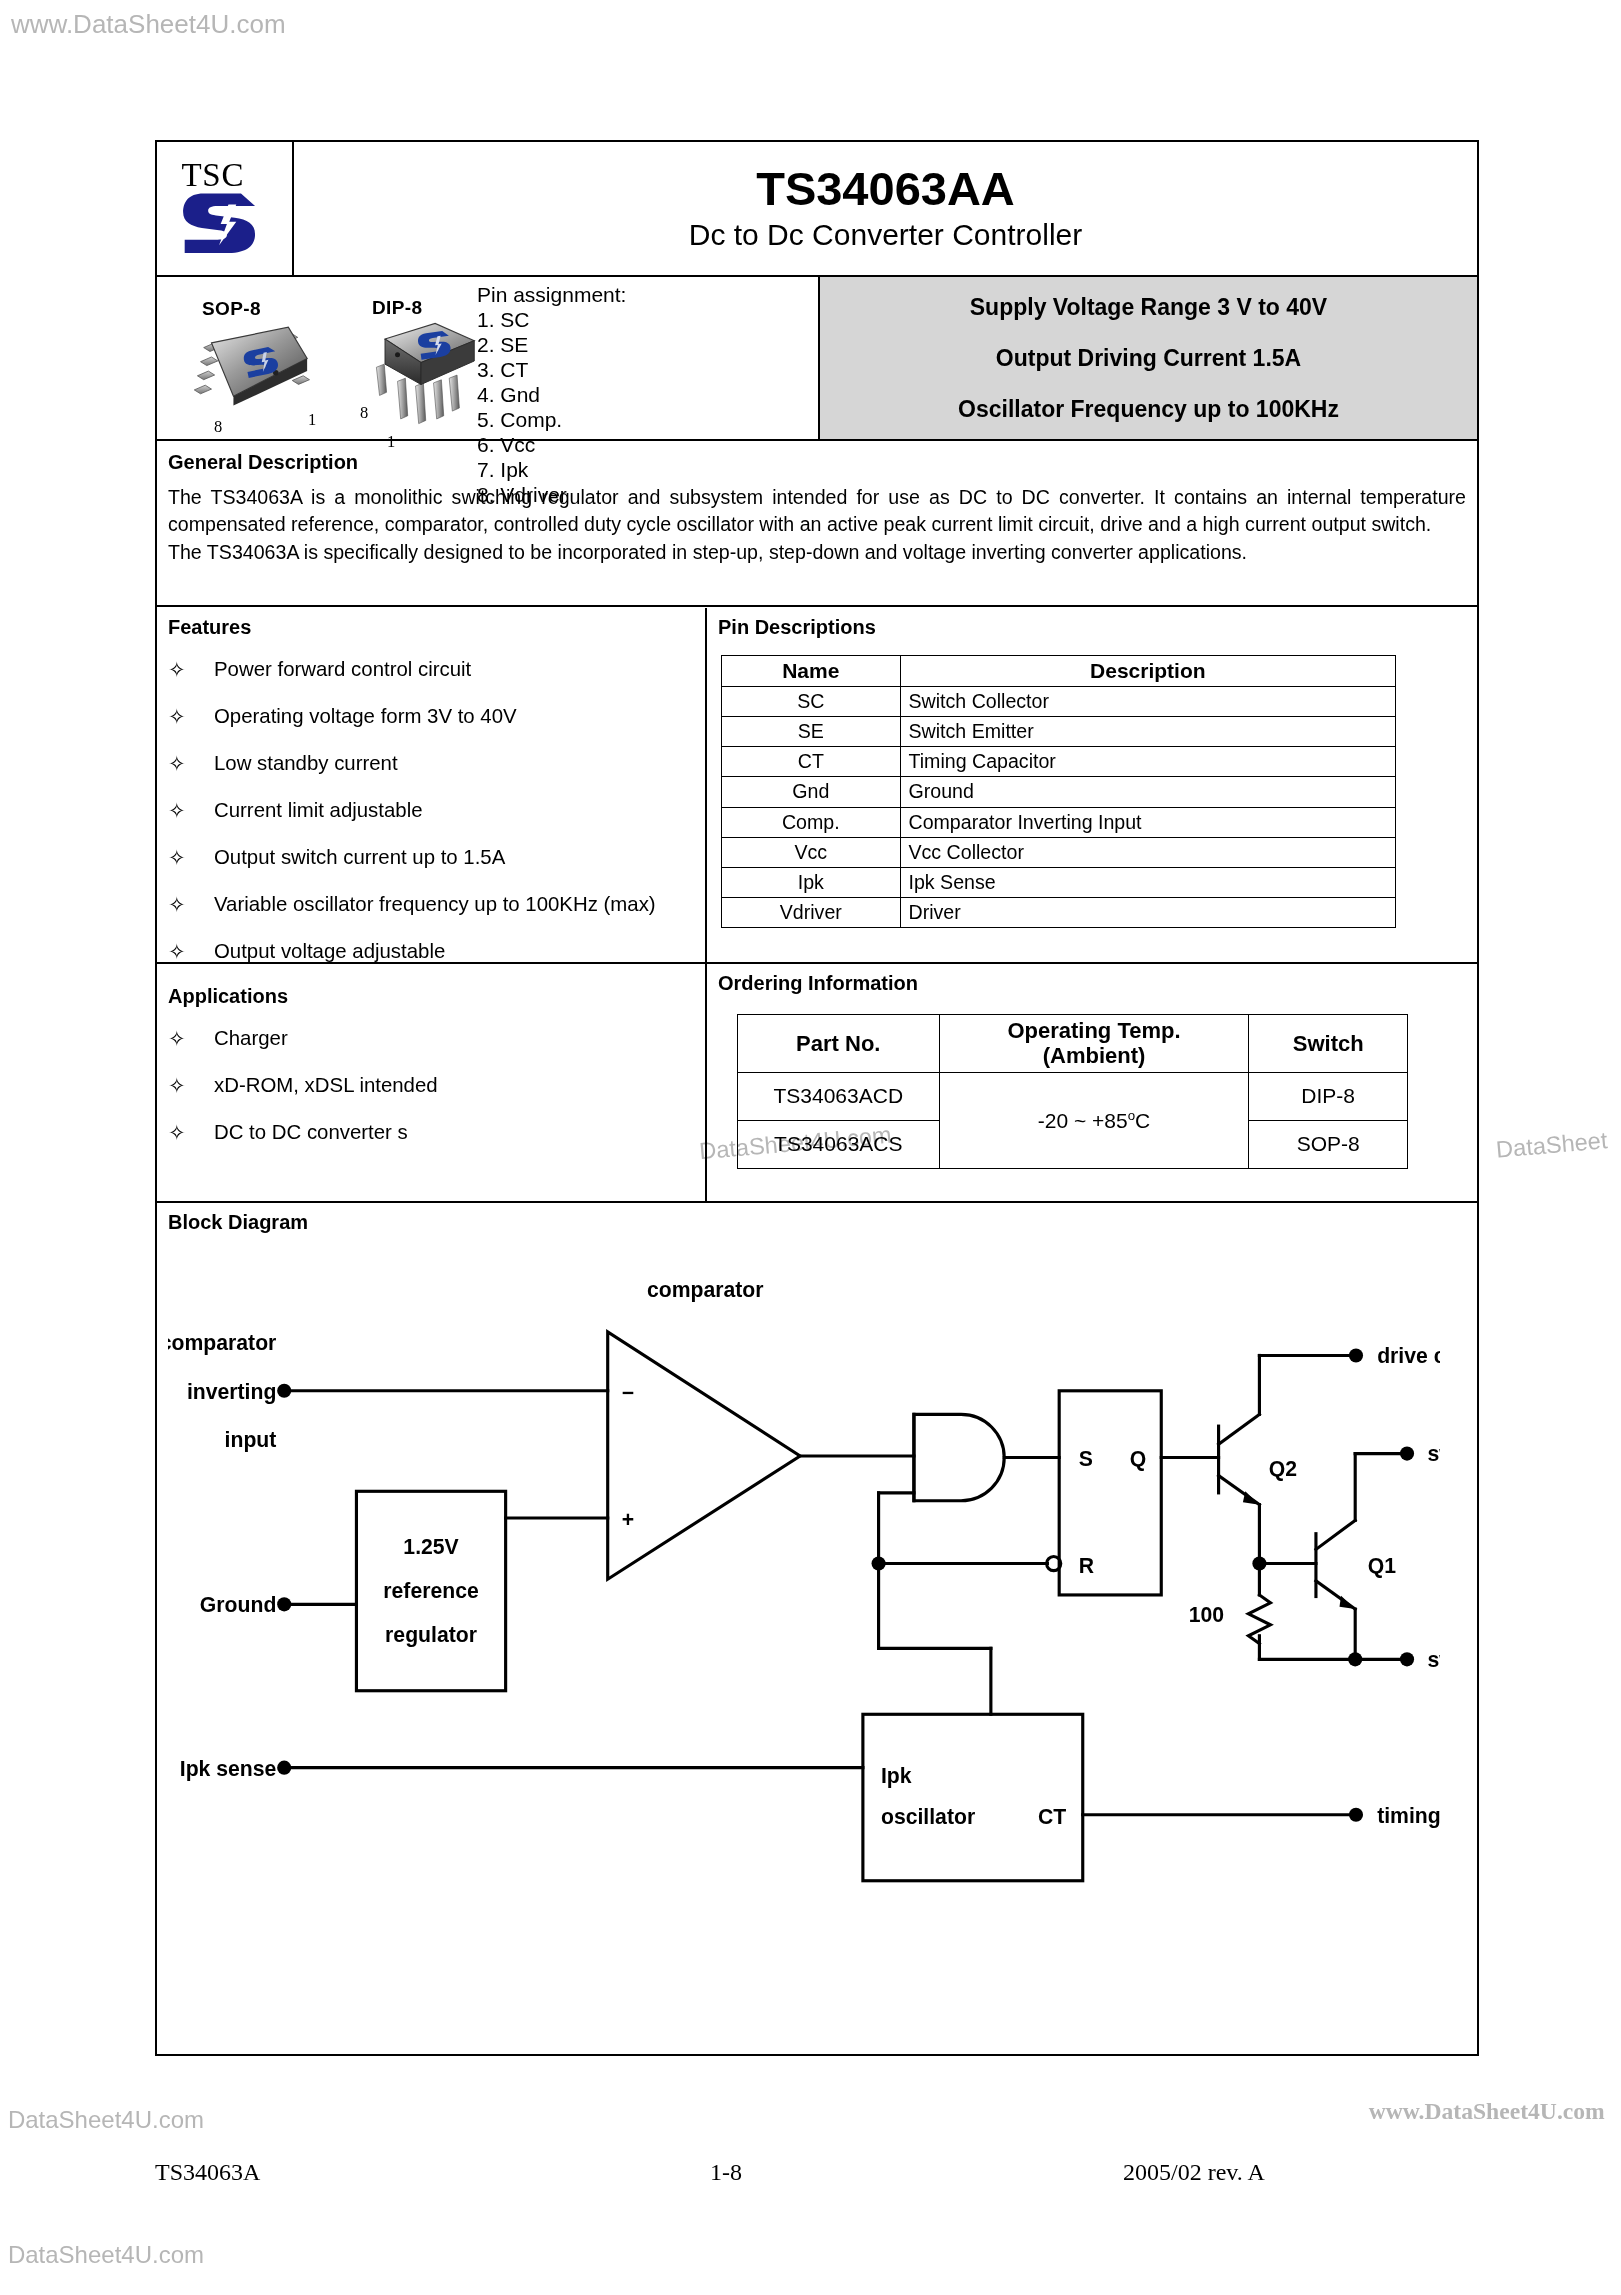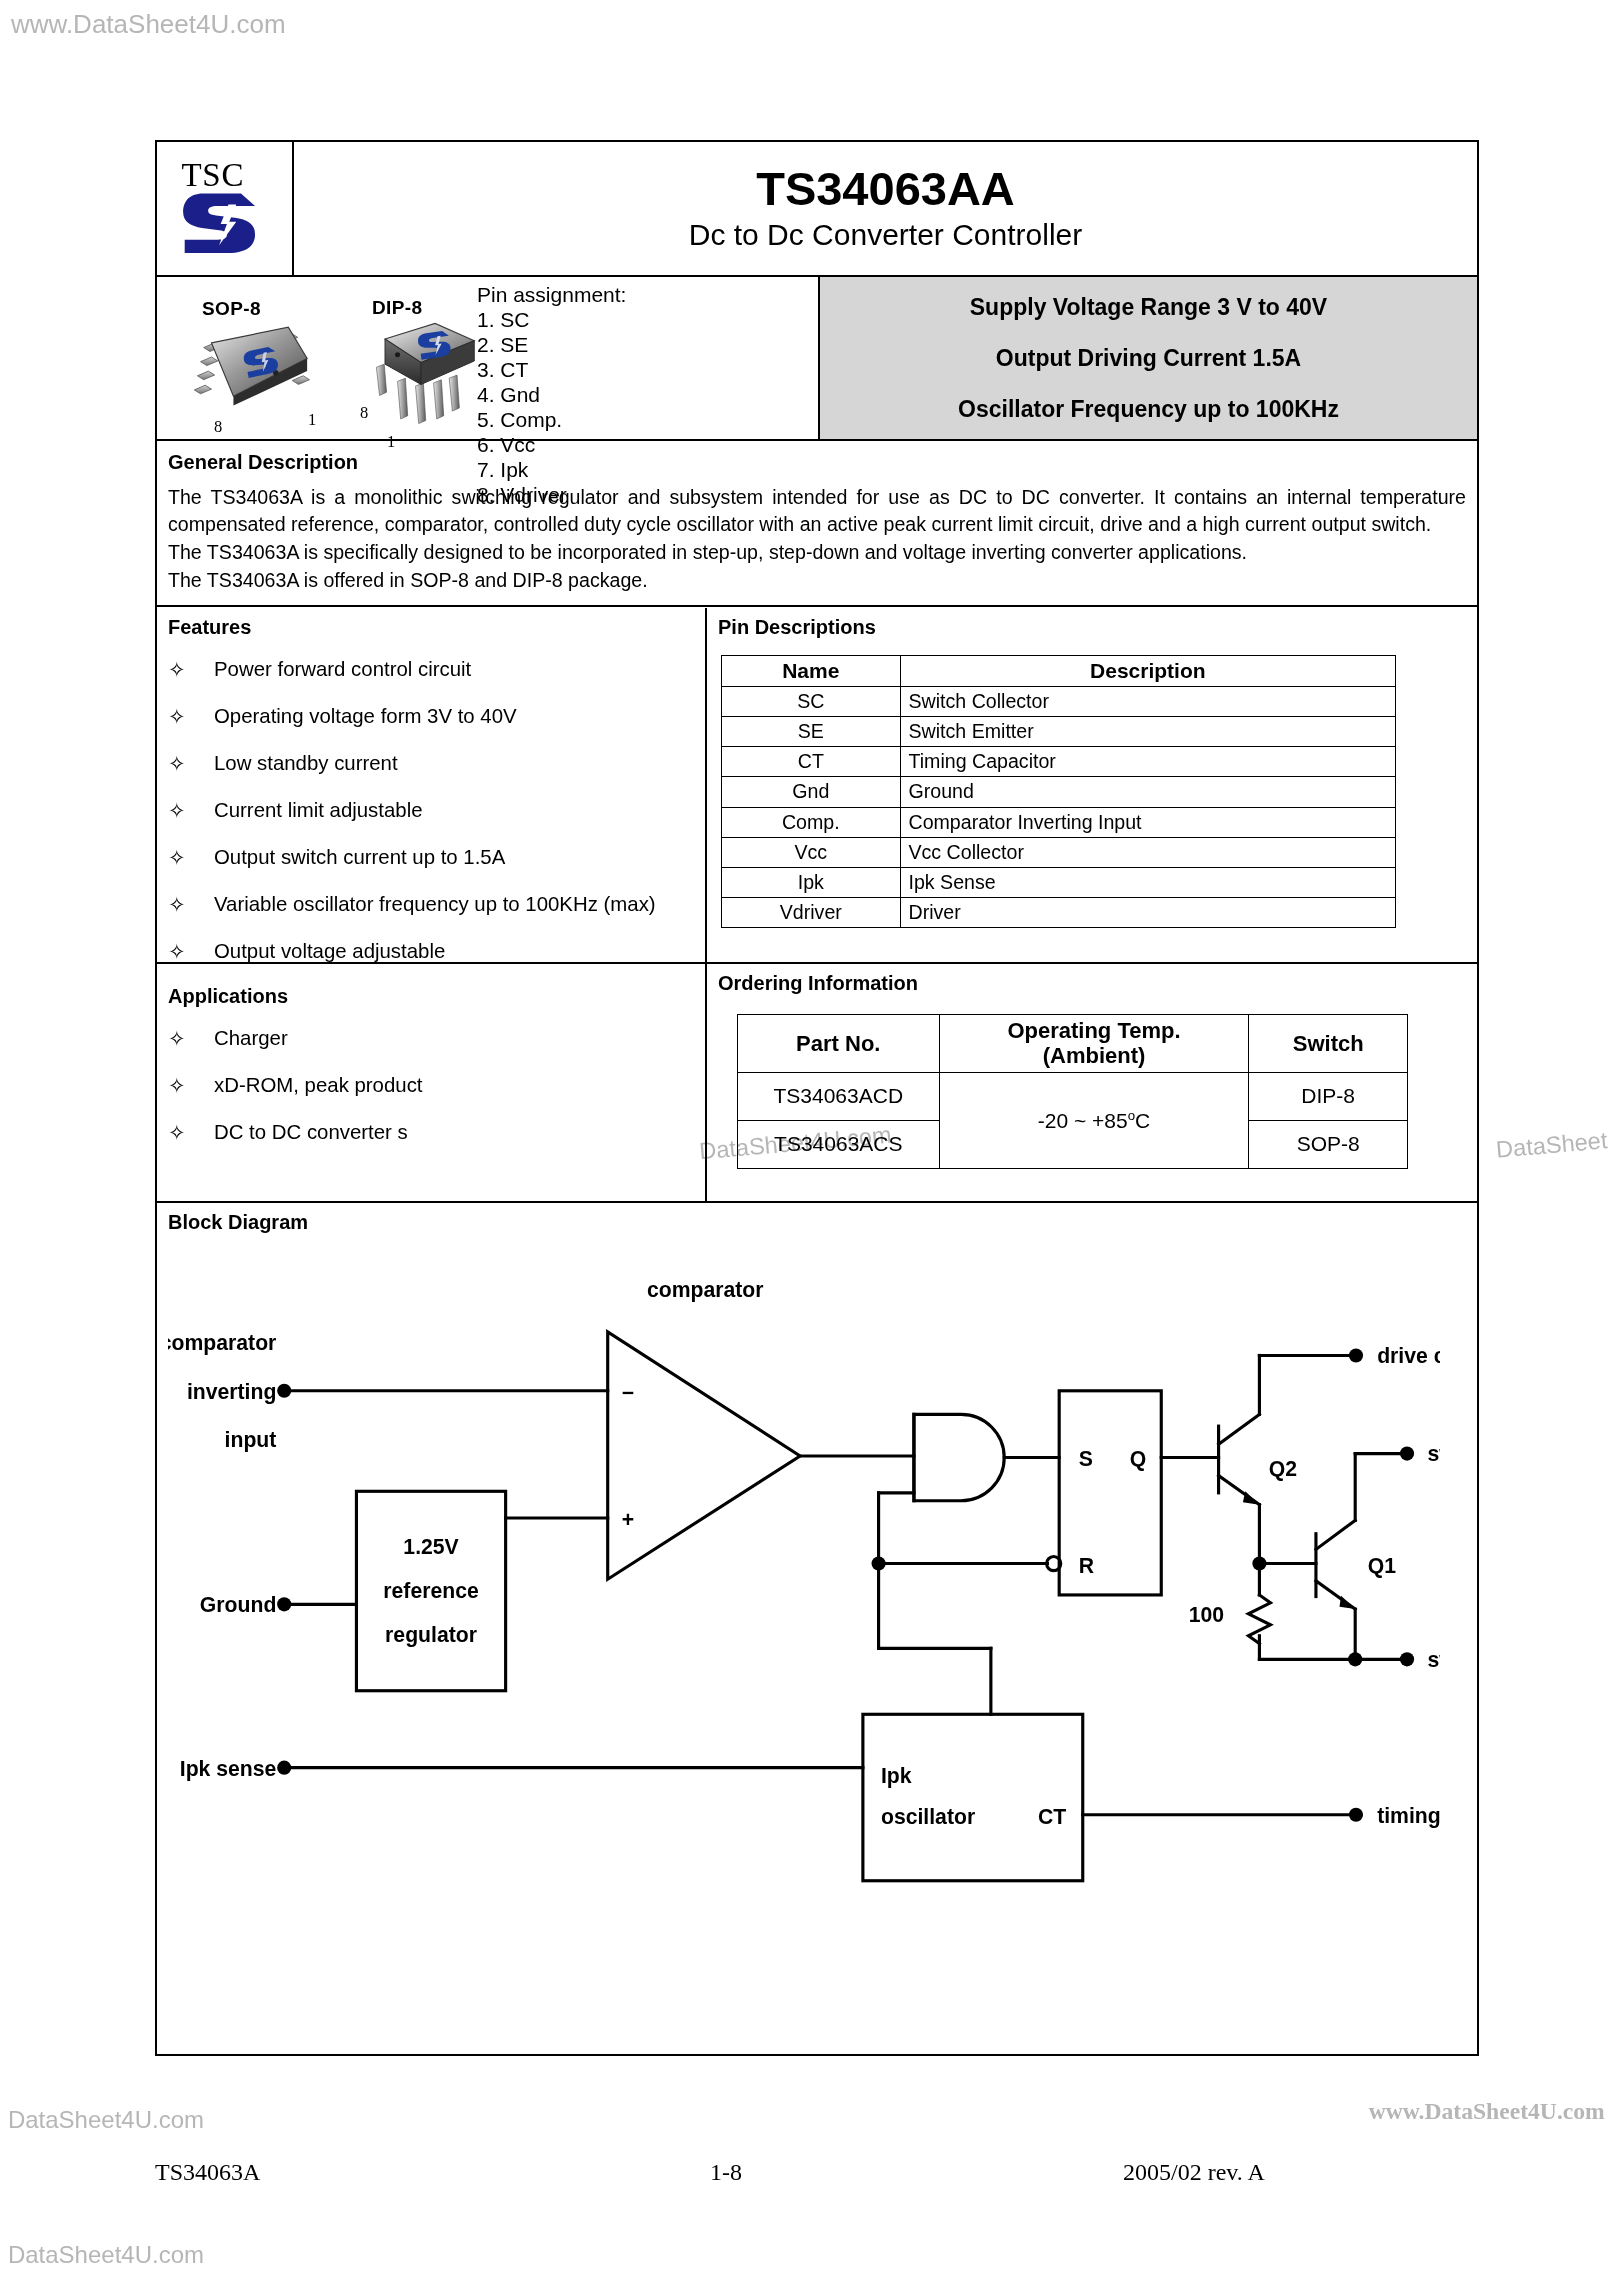--- a/index.html
+++ b/index.html
@@ -202,21 +202,20 @@
       <div>Supply Voltage Range 3 V to 40V</div>
       <div>Output Driving Current 1.5A</div>
       <div>Oscillator Frequency up to 100KHz</div>
     </div>
   </div>
 
   <div class="sect gd">
     <div class="sect-title">General Description</div>
     <p>The TS34063A is a monolithic switching regulator and subsystem intended for use as DC to DC converter. It contains an internal temperature compensated reference, comparator, controlled duty cycle oscillator with an active peak current limit circuit, drive and a high current output switch.</p>
     <p>The TS34063A is specifically designed to be incorporated in step-up, step-down and voltage inverting converter applications.</p>
-    <p>The TS34063A is offered in SOP-8 and DIP-8 package.</p>
   </div>
 
   <div class="sect midrow">
     <div class="col-l">
       <div class="sect-title">Features</div>
       <ul class="dl">
         <li>
             <span class="bullet">✧</span>
             <span>Power forward control circuit</span>
           </li>
@@ -294,21 +293,21 @@
   <div class="sect approw">
     <div class="col-l">
       <div class="sect-title">Applications</div>
       <ul class="dl">
         <li>
             <span class="bullet">✧</span>
             <span>Charger</span>
           </li>
         <li>
             <span class="bullet">✧</span>
-            <span>xD-ROM, peak product</span>
+            <span>xD-ROM, xDSL intended</span>
           </li>
         <li>
             <span class="bullet">✧</span>
             <span>DC to DC converter s</span>
           </li>
       </ul>
     </div>
     <div class="col-r">
       <div class="sect-title">Ordering Information</div>
       <table class="dt" id="ord-table">

